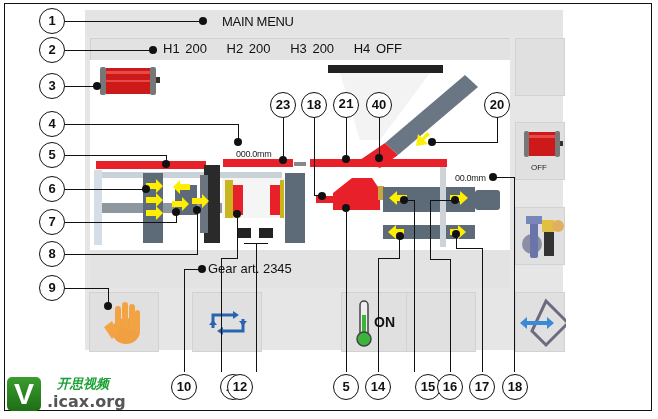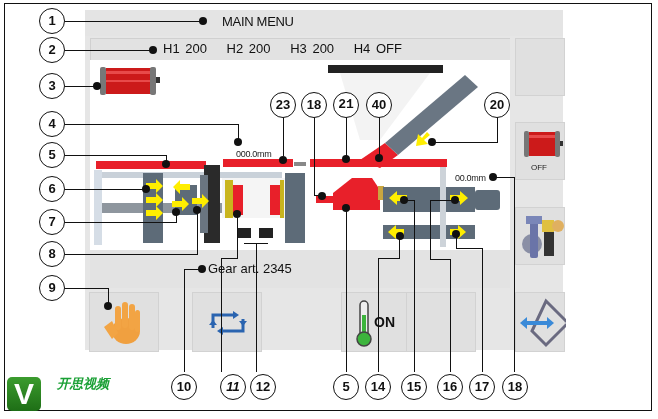--- a/index.html
+++ b/index.html
@@ -256,29 +256,30 @@
 <div class="callout" style="left:39px;top:37px;">2</div>
 <div class="callout" style="left:39px;top:73px;">3</div>
 <div class="callout" style="left:39px;top:111px;">4</div>
 <div class="callout" style="left:39px;top:142px;">5</div>
 <div class="callout" style="left:39px;top:176px;">6</div>
 <div class="callout" style="left:39px;top:209px;">7</div>
 <div class="callout" style="left:39px;top:241px;">8</div>
 <div class="callout" style="left:39px;top:275px;">9</div>
 <div class="callout" style="left:171px;top:374px;">10</div>
 <div class="callout" style="left:220px;top:374px;font-style:italic;">11</div>
-<div class="callout" style="left:250px;top:374px;">12</div>
+<div class="callout" style="left:227px;top:374px;">12</div>
 <div class="callout" style="left:333px;top:374px;">5</div>
 <div class="callout" style="left:365px;top:374px;">14</div>
-<div class="callout" style="left:401px;top:374px;">15</div>
+<div class="callout" style="left:415px;top:374px;">15</div>
 <div class="callout" style="left:437px;top:374px;">16</div>
 <div class="callout" style="left:469px;top:374px;">17</div>
 <div class="callout" style="left:502px;top:374px;">18</div>
 <div class="callout" style="left:484px;top:92px;">20</div>
 <div class="callout" style="left:366px;top:92px;">40</div>
 <div class="callout" style="left:333px;top:92px;font-family:Liberation Mono, monospace;">21</div>
 <div class="callout" style="left:301px;top:92px;">18</div>
 <div class="callout" style="left:270px;top:92px;">23</div>
 
 <div class="watermark">
   <div class="wm-logo">V</div>
   <div class="wm-cn">开思视频</div>
+  <div class="wm-url">.icax.org</div>
 </div>
 
 </body></html>

